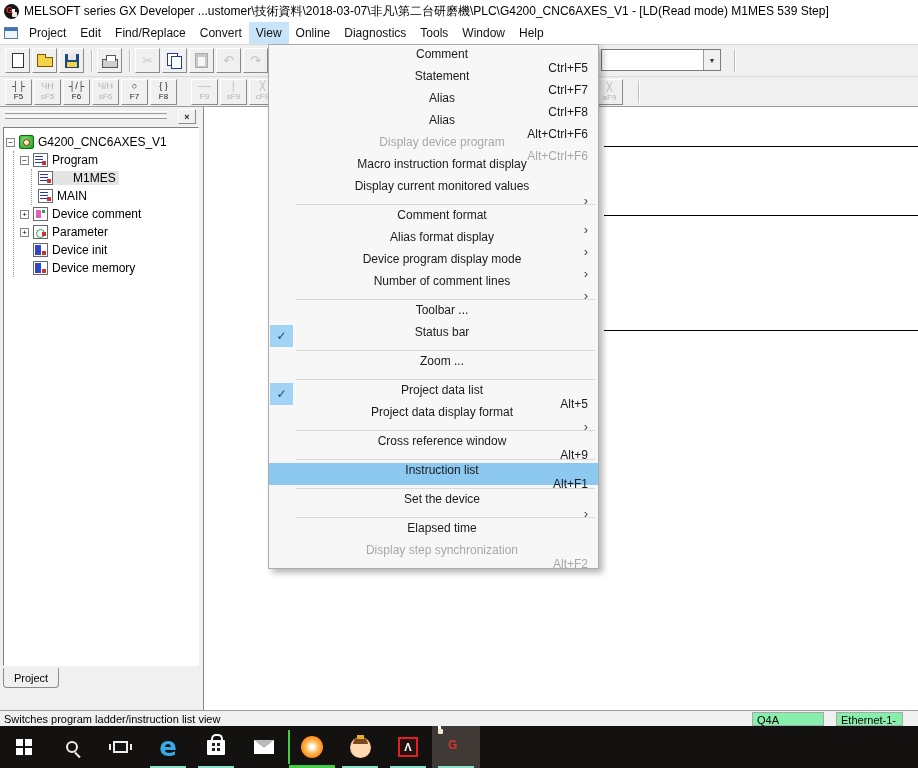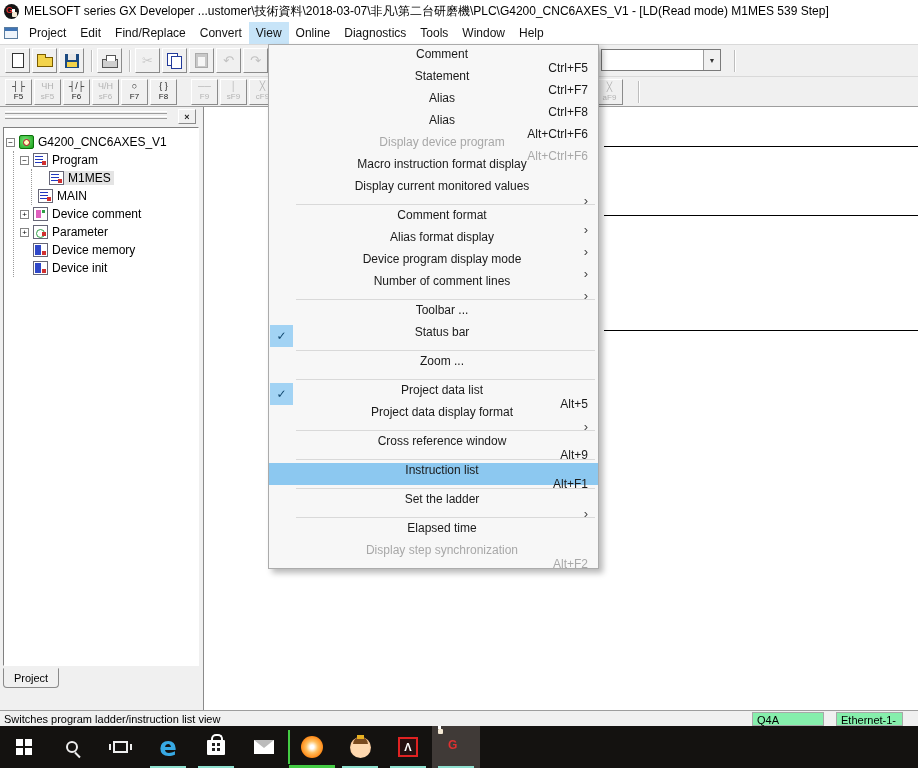--- a/index.html
+++ b/index.html
@@ -107,21 +107,21 @@
   .panel-head { position:relative; height:19px; }
   .grip { position:absolute; left:5px; width:162px; height:3px; border-top:1px solid #ffffff; border-bottom:1px solid #9d9d9d; background:#f0f0f0; }
   .g1 { top:4px; } .g2 { top:9px; }
   .panel-close { position:absolute; right:7px; top:2px; width:18px; height:15px; background:#f0f0f0; border:1px solid; border-color:#fff #8b8b8b #8b8b8b #fff; font-size:9px; font-weight:bold; color:#222; display:flex; align-items:center; justify-content:center; }
   .treebox { position:absolute; left:3px; right:4px; top:20px; bottom:44px; background:#fff; border:1px solid; border-color:#808080 #ffffff #ffffff #808080; overflow:hidden; padding:5px 2px; }
   .trow { height:18px; display:flex; align-items:center; gap:4px; font-size:12px; color:#000; white-space:nowrap; }
   .tkids { margin-left:7px; border-left:1px dotted #9a9a9a; padding-left:6px; }
   .tkids2 { margin-left:11px; border-left:1px dotted #9a9a9a; padding-left:6px; }
   .expander { width:9px; height:9px; border:1px solid #848484; background:#fff; font-size:8px; line-height:7px; text-align:center; color:#000; flex:0 0 auto; }
   .exp-sp { width:9px; flex:0 0 auto; }
-  .sel { background:#e4e4e4; display:flex; align-items:center; gap:4px; padding-right:3px;margin-left:11px; }
+  .sel { background:#e4e4e4; display:flex; align-items:center; gap:20px; padding-right:3px; }
 
   
   .ti { width:15px; height:14px; flex:0 0 auto; position:relative; }
   .ti-project { background:radial-gradient(circle at 40% 40%, #7ce87c, #18a018); border:1px solid #0a700a; border-radius:2px; }
   .ti-project::after { content:""; position:absolute; left:3px; top:3px; width:5px; height:5px; border-radius:50%; border:1px solid #b02; background:#ffb; }
   .ti-ladder { background:#fff; border:1px solid #667; }
   .ti-ladder::before { content:""; position:absolute; left:1px; top:2px; width:8px; height:8px; background:repeating-linear-gradient(180deg,#2238c0 0 1px,transparent 1px 3px); }
   .ti-ladder::after { content:""; position:absolute; right:1px; bottom:1px; width:4px; height:4px; background:#d03030; }
   .ti-comment { background:#fff; border:1px solid #667; }
   .ti-comment::before { content:""; position:absolute; left:2px; top:2px; width:5px; height:8px; background:#e060c0; }
@@ -383,26 +383,26 @@
           <span>Device comment</span>
         </div>
         <div class="trow">
           <span class="expander">+</span>
           <span class="ti ti-param"></span>
           <span>Parameter</span>
         </div>
         <div class="trow">
           <span class="exp-sp"></span>
           <span class="ti ti-mem"></span>
-          <span>Device memory</span>
+          <span>Device init</span>
         </div>
         <div class="trow">
           <span class="exp-sp"></span>
           <span class="ti ti-mem"></span>
-          <span>Device init</span>
+          <span>Device memory</span>
         </div>
       </div>
     </div>
     <div class="proj-tab">Project</div>
   </div>
 </div>
 
 <div class="abs vmenu">
   <div class="mi">
     <span>Comment</span>
@@ -475,21 +475,21 @@
     <span>Cross reference window</span>
     <span class="mi-short">Alt+9</span>
   </div>
   <div class="msep"></div>
   <div class="mi hl">
     <span>Instruction list</span>
     <span class="mi-short">Alt+F1</span>
   </div>
   <div class="msep"></div>
   <div class="mi">
-    <span>Set the ladder</span>
+    <span>Set the device</span>
     <span class="mi-arrow">›</span>
   </div>
   <div class="msep"></div>
   <div class="mi">
     <span>Elapsed time</span>
   </div>
   <div class="mi dis">
     <span>Display step synchronization</span>
     <span class="mi-short">Alt+F2</span>
   </div>

